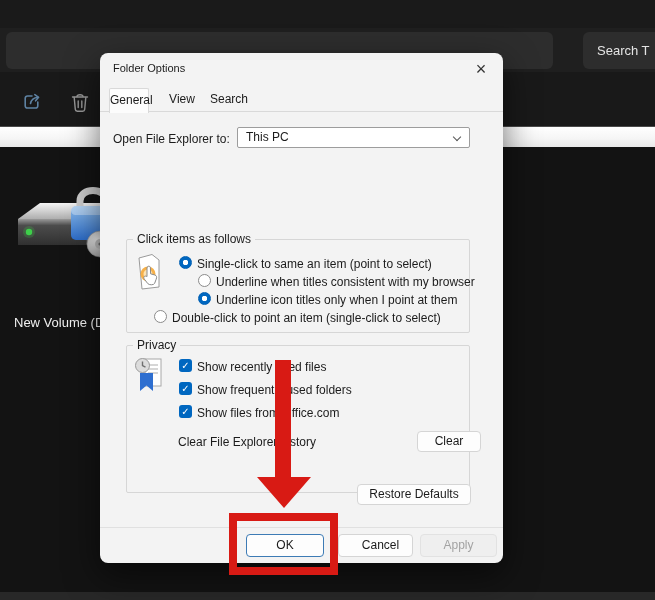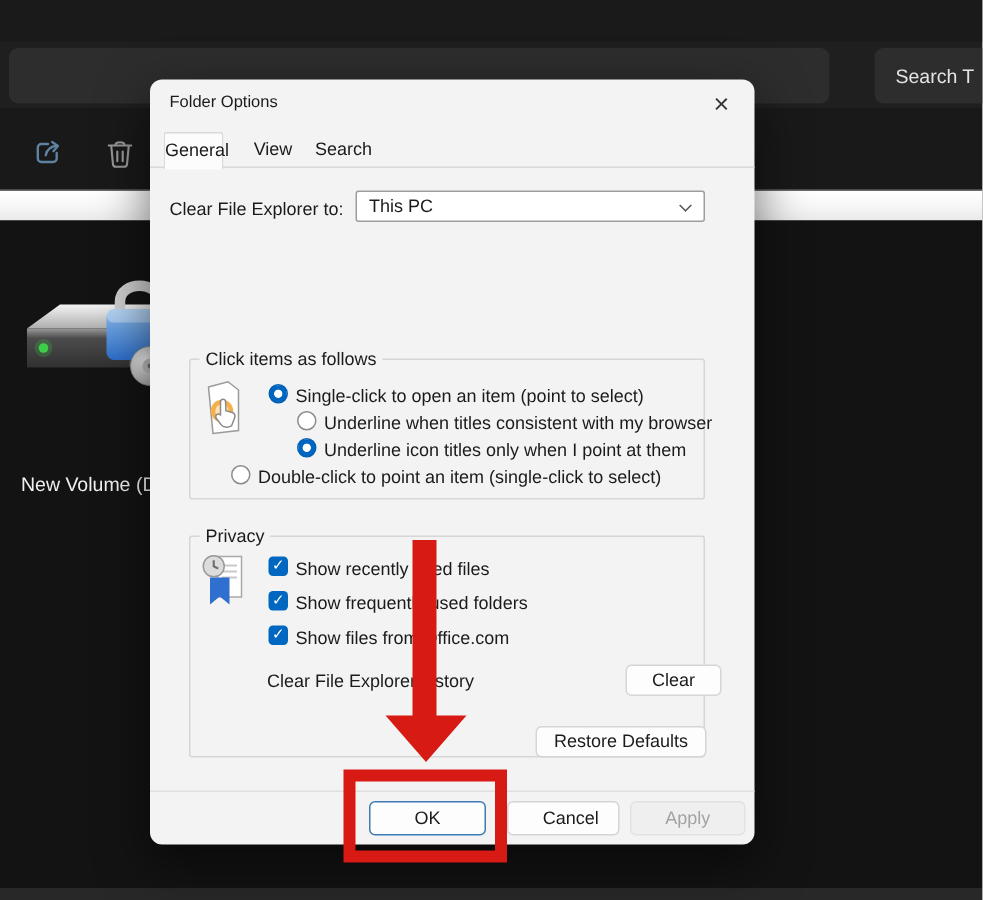--- a/index.html
+++ b/index.html
@@ -40,21 +40,21 @@
 
   .open-label { position:absolute; left:13px; top:79px; }
   .selectbox { position:absolute; left:137px; top:74px; width:233px; height:21px; background:#fff;
     border:1px solid #9d9d9d; border-radius:2px; line-height:19px; padding-left:8px; }
   .chev { position:absolute; right:9px; top:6px; width:6px; height:6px;
     border-right:1.5px solid #555; border-bottom:1.5px solid #555; transform:rotate(45deg); }
 
   .group { position:absolute; left:26px; width:344px; border:1px solid #d6d6d6; border-radius:2px; }
   .g-browse { top:106px; height:69px; }
   .g-click { top:186px; height:94px; }
-  .g-privacy { top:304px; height:148px; }
+  .g-privacy { top:292px; height:148px; }
   .group-label { position:absolute; top:-7px; left:6px; background:#f3f3f3; padding:0 4px; line-height:13px; white-space:nowrap; }
 
   .radio { position:absolute; width:13px; height:13px; border-radius:50%; }
   .radio-off { background:#fff; border:1px solid #8b8b8b; }
   .radio-on { background:radial-gradient(circle,#ffffff 2.5px,#0067c0 3px); border:1px solid #0060b4; }
   .cb { position:absolute; width:13px; height:13px; border-radius:3px; background:#0067c0; color:#fff;
     font-size:10px; line-height:13px; text-align:center; }
   .opt { position:absolute; white-space:nowrap; }
 
   .folder-glyph { position:absolute; left:7px; top:17px; width:32px; height:30px; background:#fff;
@@ -151,37 +151,37 @@
 
   <div class="dialog">
     <div class="dlg-title">Folder Options</div>
     <div class="dlg-close">×</div>
 
     <div class="tabline"></div>
     <div class="tab tab-active">General</div>
     <div class="tab tab-view">View</div>
     <div class="tab tab-search">Search</div>
 
-    <div class="open-label">Clear File Explorer to:</div>
+    <div class="open-label">Open File Explorer to:</div>
     <div class="selectbox">
       <span>This PC</span>
       <span class="chev"></span>
     </div>
 
 
     <div class="group g-click">
       <span class="group-label">Click items as follows</span>
       <svg class="grp-icon" style="left:10px;top:13px" width="25" height="38" viewBox="0 0 25 38">
         <path d="M2,5 L15,1.5 L22,7 L22,34 L5,36 Z" fill="#ffffff" stroke="#9a9a9a" stroke-width="1"></path>
         <circle cx="11" cy="21" r="7.5" fill="#f6b049"></circle>
         <circle cx="11" cy="21" r="4.5" fill="#fde3b3"></circle>
         <path d="M10,15 c0,-2.4 3.4,-2.4 3.4,-0.2 l0.2,6 4.2,1.2 c2,0.6 2.2,2.2 1.4,4.2 l-1.6,4.2 c-0.7,1.8 -5.6,1.8 -6.8,0.2 l-3.4,-4.4 c-1.6,-2.2 0.4,-3.8 2.2,-2.8 l0.4,0.2 Z" fill="#ffffff" stroke="#8a8a8a" stroke-width="1"></path>
       </svg>
       <span class="radio radio-on" style="left:52px;top:16px"></span>
-      <span class="opt" style="left:70px;top:17px">Single-click to open an item (point to select)</span>
+      <span class="opt" style="left:70px;top:17px">Single-click to same an item (point to select)</span>
       <span class="radio radio-off" style="left:71px;top:34px"></span>
       <span class="opt" style="left:89px;top:35px">Underline when titles consistent with my browser</span>
       <span class="radio radio-on" style="left:71px;top:52px"></span>
       <span class="opt" style="left:89px;top:53px">Underline icon titles only when I point at them</span>
       <span class="radio radio-off" style="left:27px;top:70px"></span>
       <span class="opt" style="left:45px;top:71px">Double-click to point an item (single-click to select)</span>
     </div>
 
     <div class="group g-privacy">
       <span class="group-label">Privacy</span>

